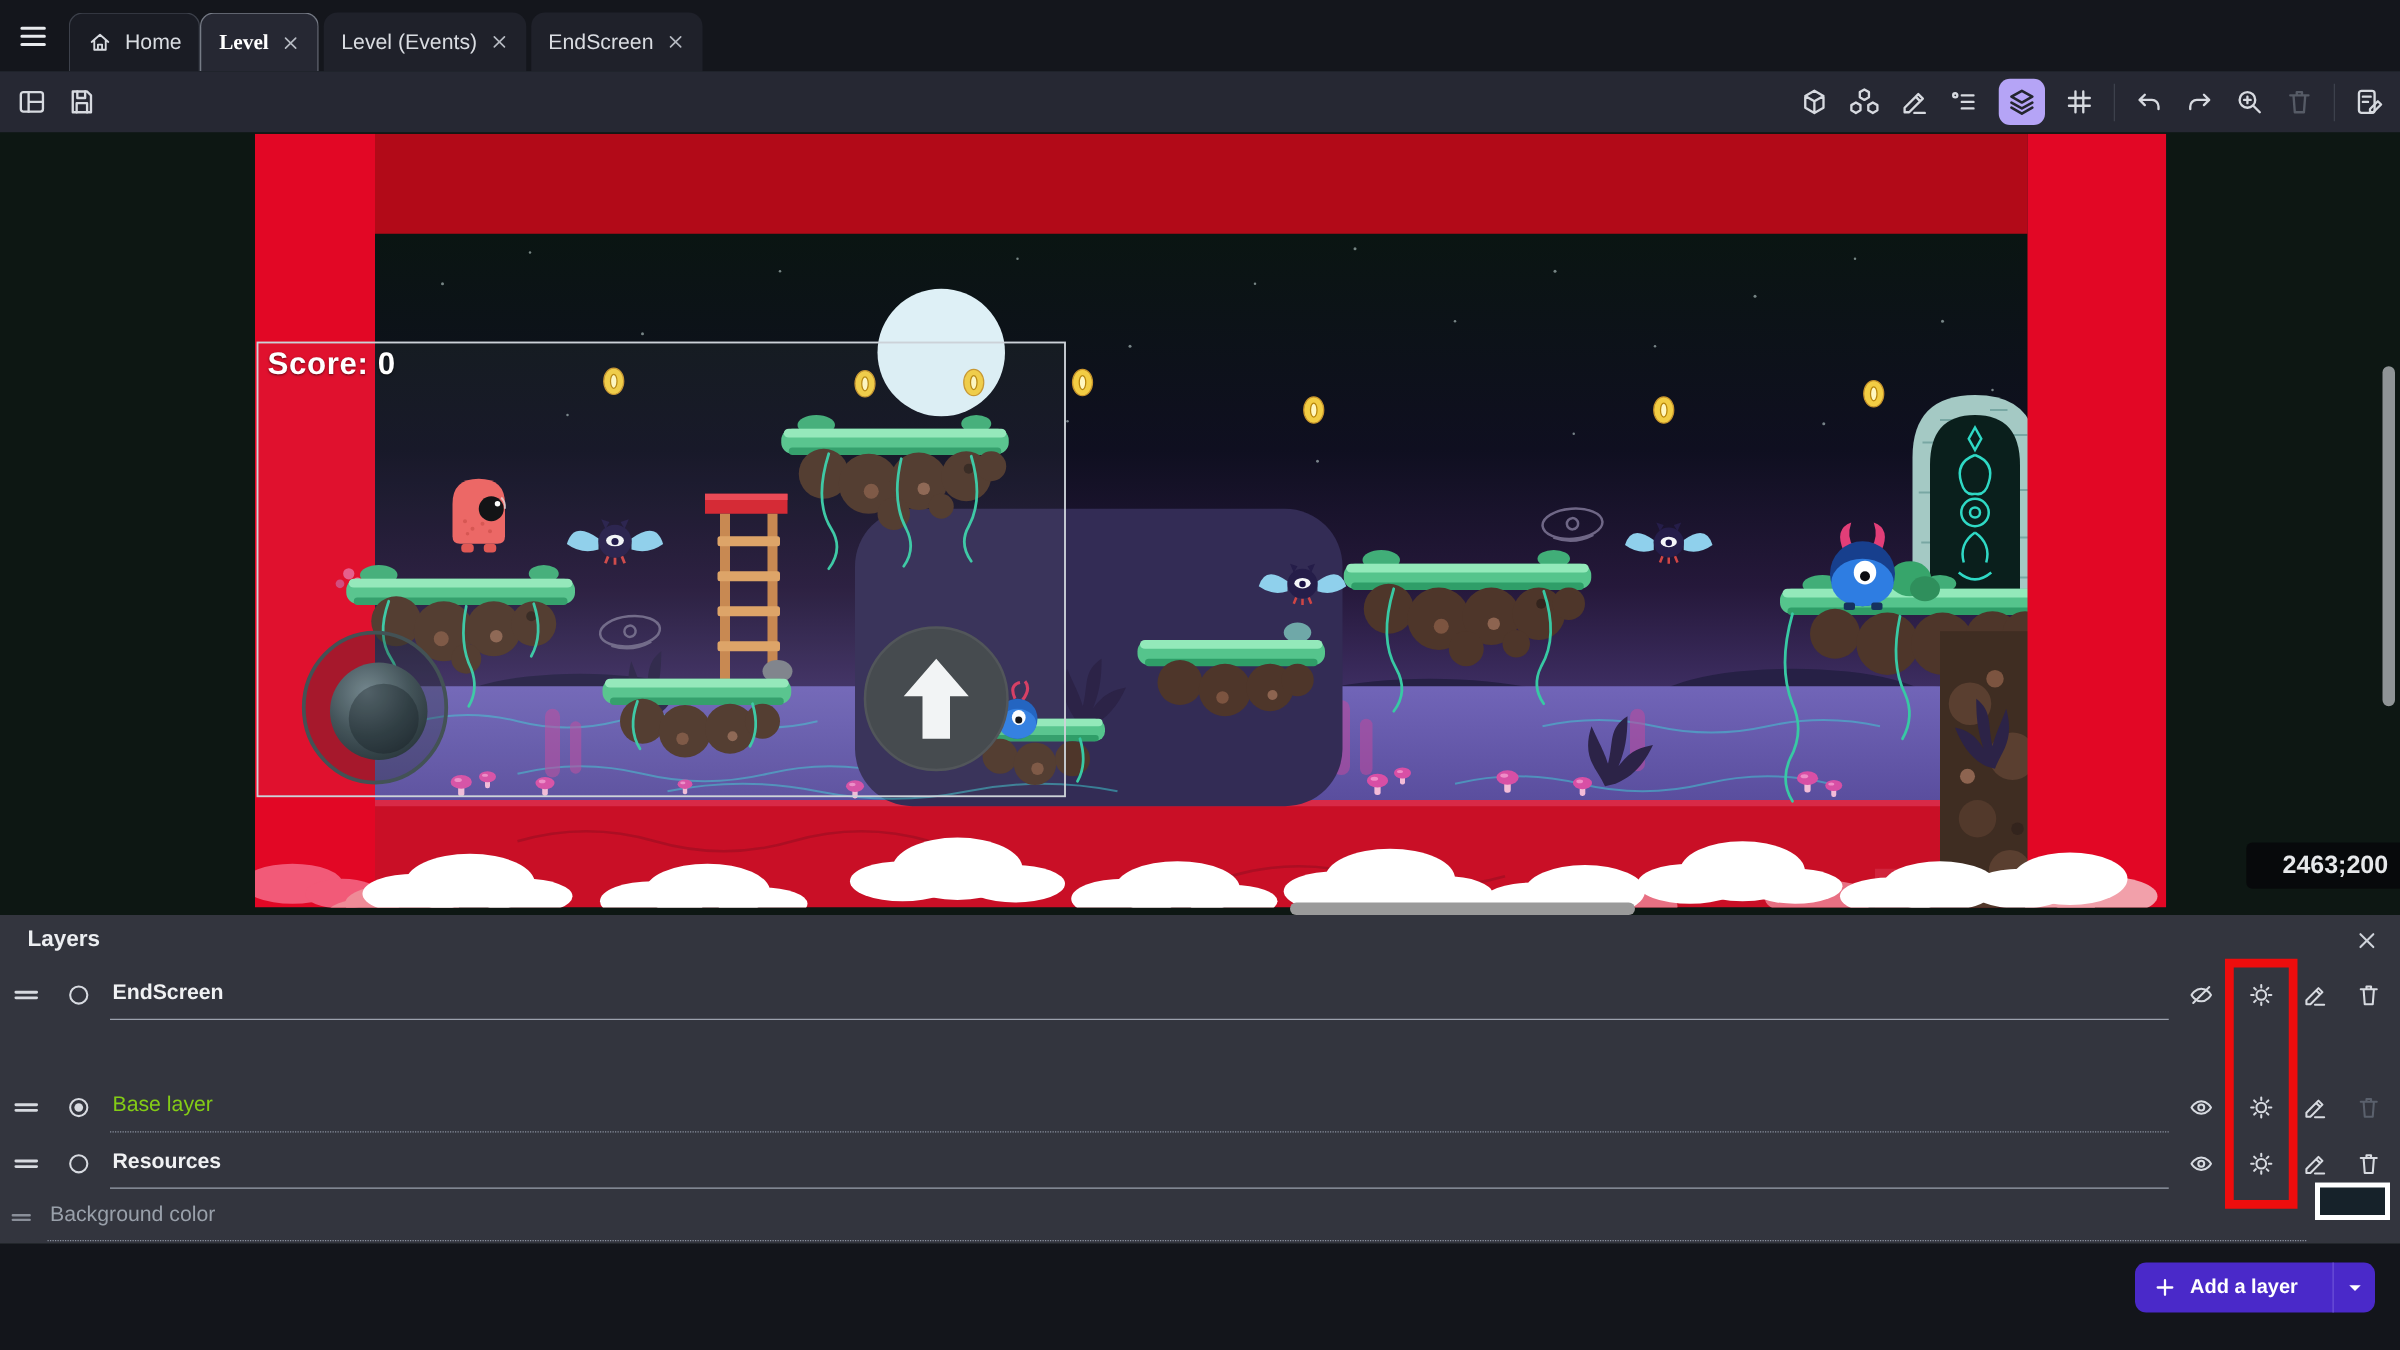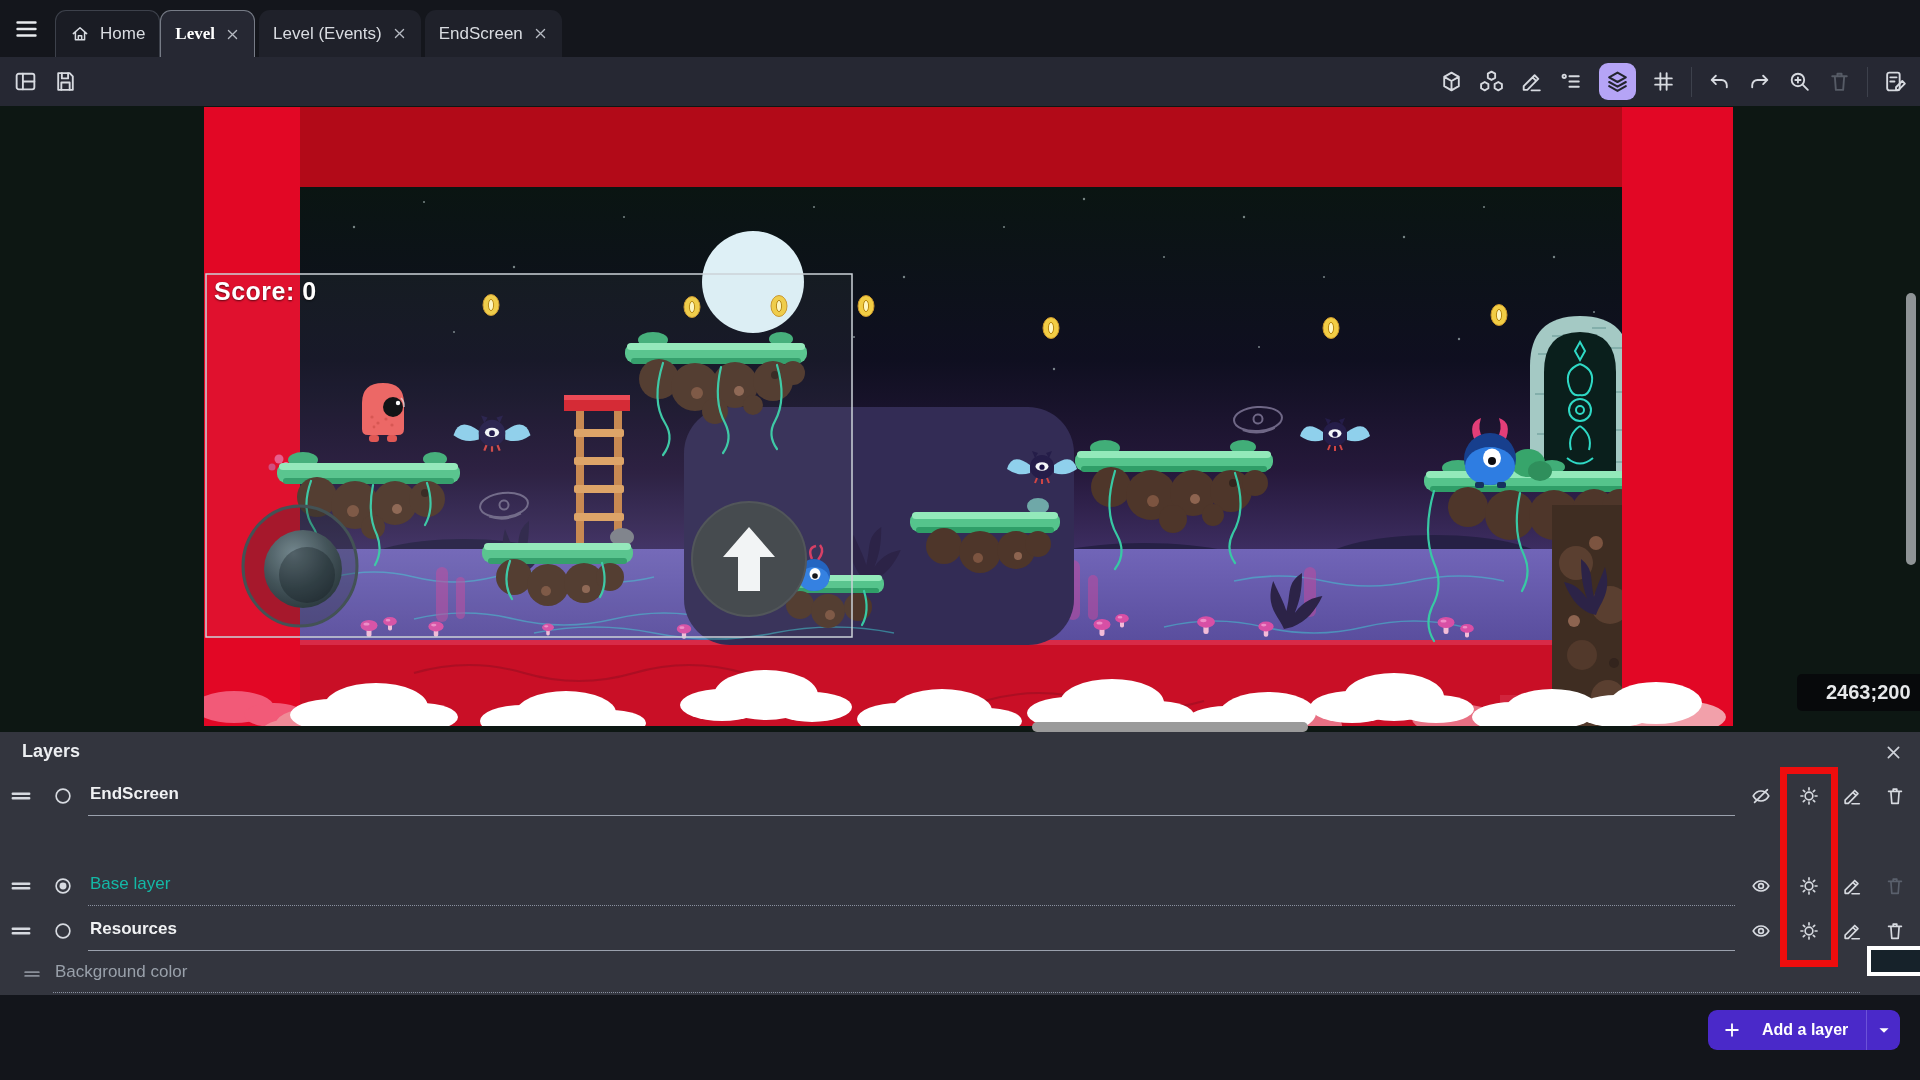--- a/index.html
+++ b/index.html
@@ -40,37 +40,37 @@
   .hscroll{position:absolute;left:1032px;top:722px;width:276px;height:10px;border-radius:5px;background:#9a9a9a;cursor:pointer;}
   .vscroll{position:absolute;left:1906px;top:293px;width:10px;height:272px;border-radius:5px;background:#8f9496;cursor:pointer;}
   
   .panel{position:absolute;left:0;top:732px;width:1920px;height:263px;background:#33353e;}
   .panel-title{position:absolute;left:22px;top:9px;font-size:18px;font-weight:bold;color:#eceef1;}
   .panel-x{position:absolute;left:1884px;top:11px;width:19px;height:19px;color:#cfd3da;cursor:pointer;}
   .lrow{position:absolute;left:0;width:1920px;height:44px;}
   .lrow .drag{position:absolute;left:10px;top:11px;width:22px;height:22px;stroke-width:2.6;cursor:grab;}
   .lrow .radio{position:absolute;left:52px;top:11px;width:22px;height:22px;cursor:pointer;}
   .lname{position:absolute;left:90px;top:10px;font-size:17px;font-weight:bold;color:#f0f1f3;cursor:text;}
-  .lname.muted{color:#14b8a6;font-weight:normal;}
+  .lname.muted{color:#84cc16;font-weight:normal;}
   .lline{position:absolute;left:88px;bottom:2px;width:1647px;border-bottom:1px solid #9ba1ad;}
   .lline.dotted{border-bottom:1px dotted #8a91a0;}
   .pic{position:absolute;top:11px;width:22px;height:22px;cursor:pointer;}
   .p-eye{left:1750px;} .p-sun{left:1798px;} .p-pen{left:1841px;} .p-trash{left:1884px;}
   .p-trash.disabled{color:#5a606c;cursor:default;}
   .red-box{position:absolute;left:1780px;top:35px;width:58px;height:200px;border:7px solid #ee0d0d;}
-  .bgc-row{position:absolute;left:15px;top:220px;width:1688px;height:42px;}
+  .bgc-row{position:absolute;left:0;top:220px;width:1688px;height:42px;}
   .bgc-row .drag{position:absolute;left:8px;top:13px;width:18px;height:18px;color:#8a8f99;stroke-width:2.6;cursor:grab;}
   .bgc-label{position:absolute;left:40px;top:10px;font-size:17px;color:#99a0aa;}
   .bgc-line{position:absolute;left:38px;bottom:1px;width:1807px;border-bottom:1px dotted #8a91a0;}
   .swatch{position:absolute;left:1852px;top:-6px;width:60px;height:30px;border:4px solid #fff;background:#16222a;cursor:pointer;}
   
   .bottombar{position:absolute;left:0;top:995px;width:1920px;height:85px;background:#13151b;}
   .addlayer{position:absolute;left:1708px;top:15px;width:192px;height:40px;border-radius:9px;background:#4a29c9;display:flex;align-items:center;color:#fff;cursor:pointer;}
   .addlayer .plus{width:20px;height:20px;margin-left:14px;color:#fff;stroke-width:2.2;}
-  .addlayer span{margin-left:20px;font-size:16px;font-weight:bold;}
+  .addlayer span{margin-left:10px;font-size:16px;font-weight:bold;}
   .addlayer .sep{width:1px;height:40px;background:#6c52d8;margin-left:auto;}
   .addlayer .caretbox{width:33px;display:flex;justify-content:center;}
   
   .gb{fill:#55c48c}.gt{fill:#93e9ba}.gf{fill:#2f9e68}.bush{fill:#41ae78}
   .dirt{fill:#4e362a}.sA{fill:#7c5440}.sB{fill:#8d6450}.sD{fill:#33241d}
   .vine{stroke:#38c9a4;stroke-width:2.2;fill:none;stroke-linecap:round}
   .wline{stroke:#3fd0d6;stroke-width:1.6;fill:none;opacity:.5}
   .bline{stroke:#8f0d1f;stroke-width:2;fill:none;opacity:.5}
   .cloud{fill:#fff}
 </style>

